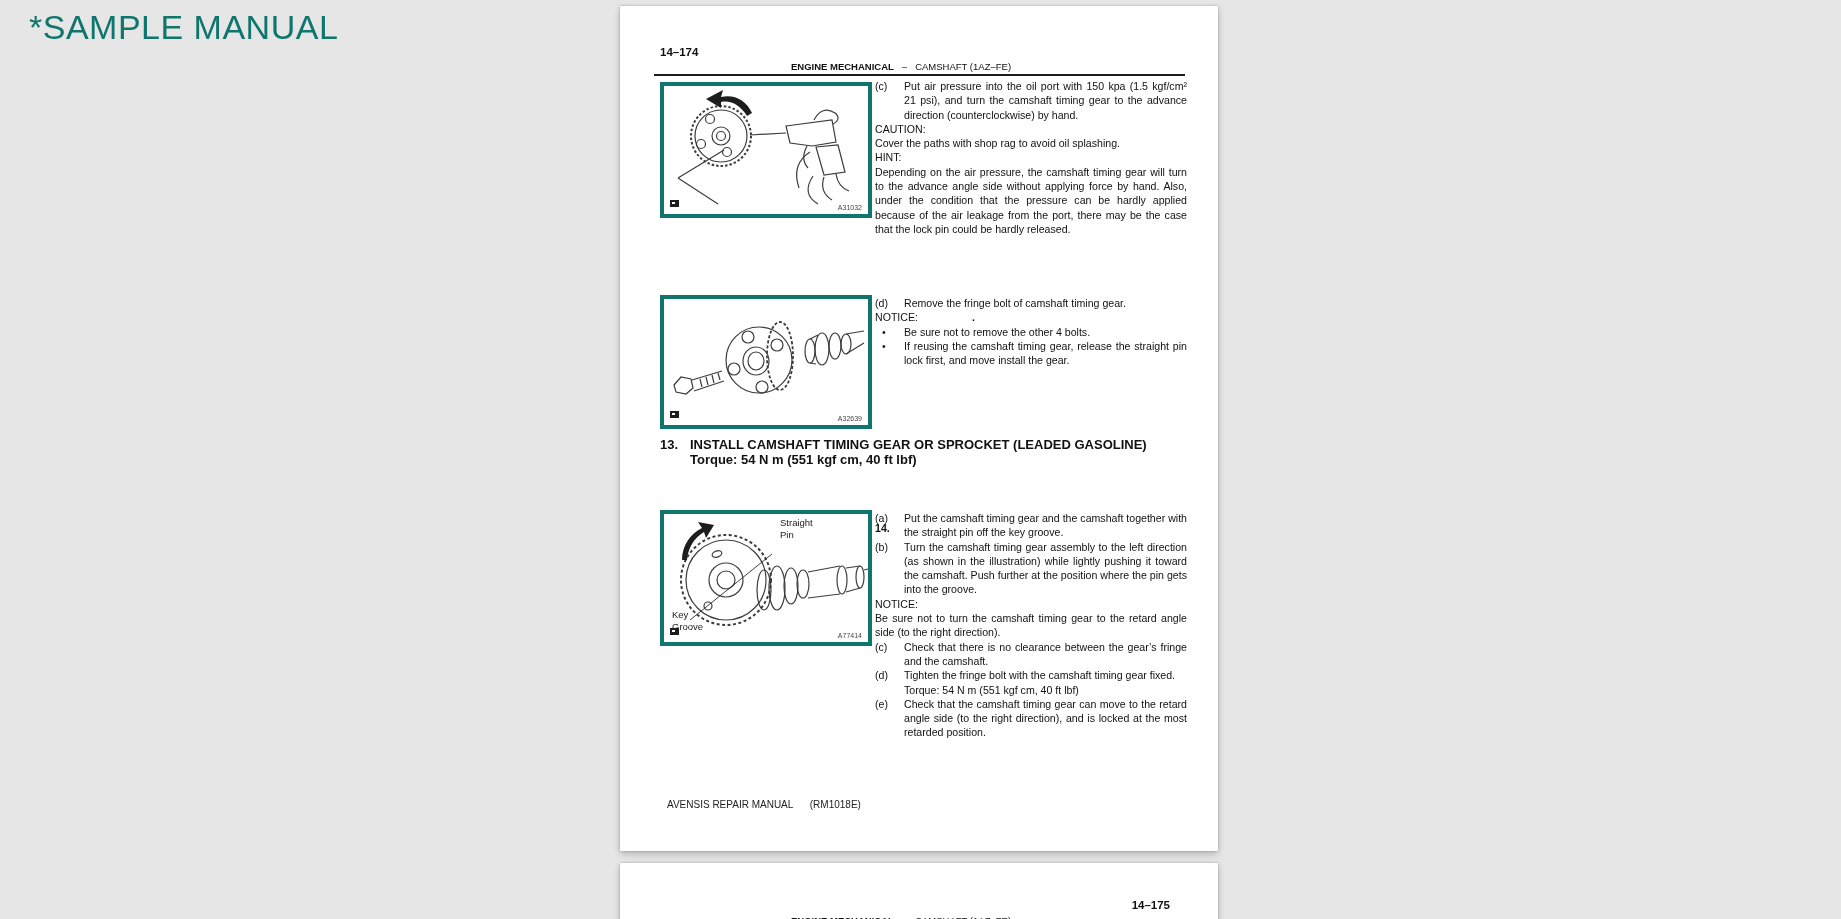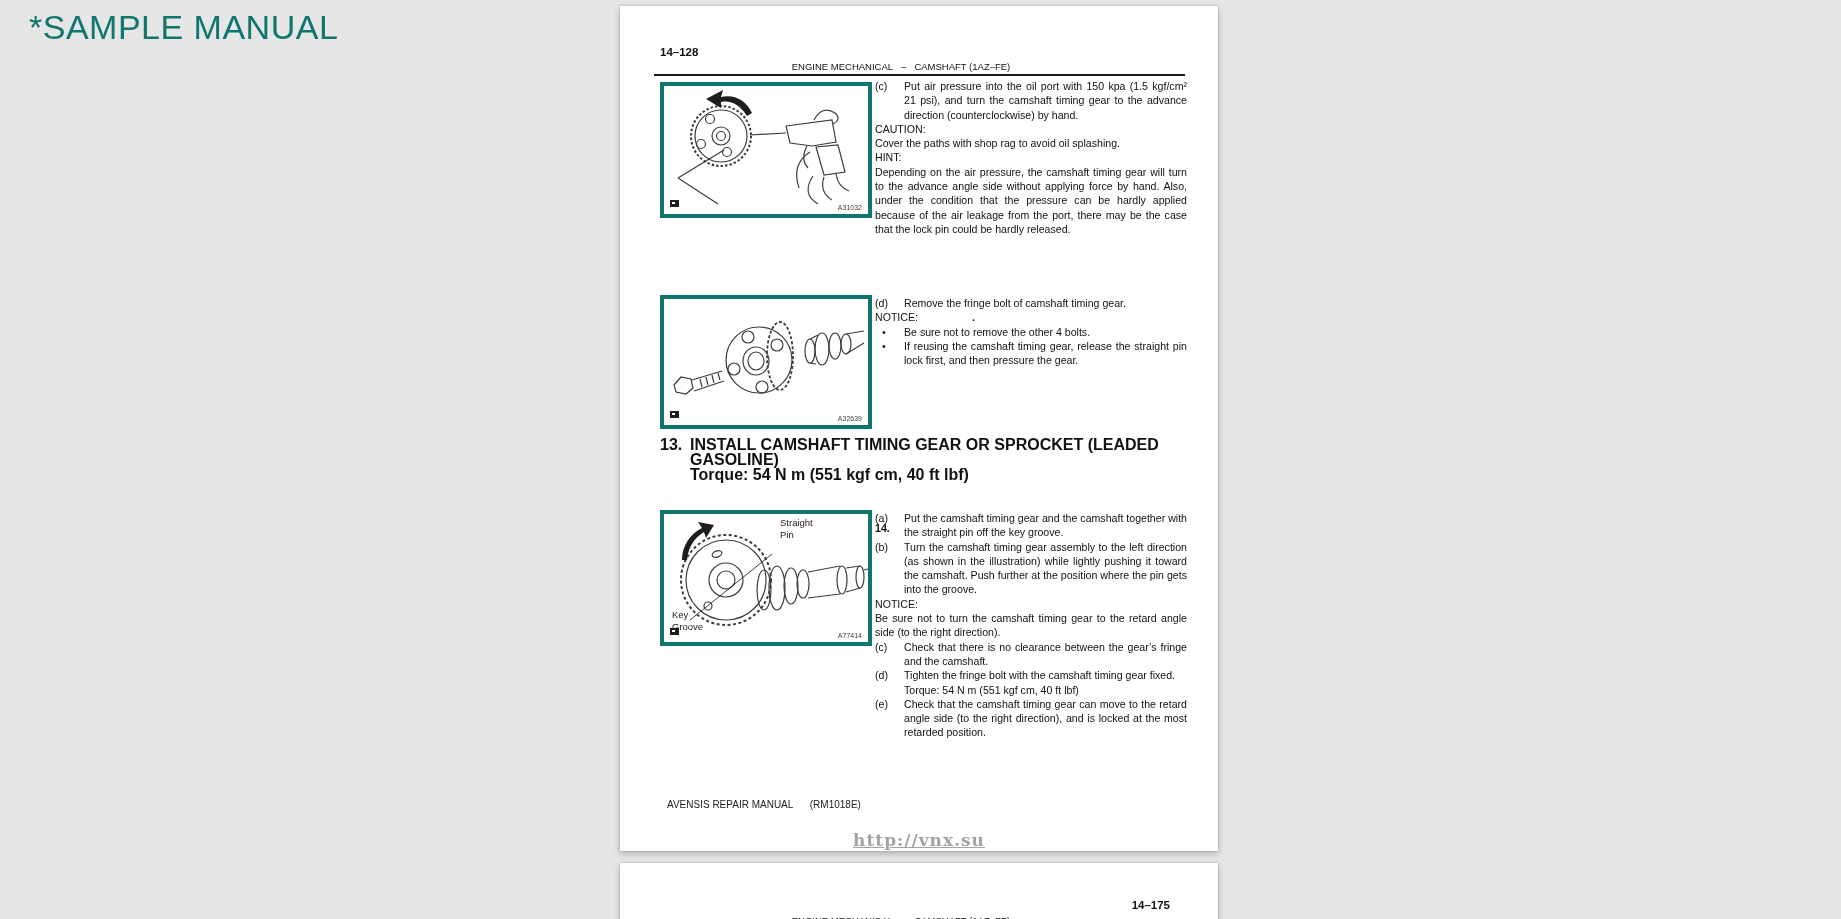--- a/index.html
+++ b/index.html
@@ -21,21 +21,21 @@
   .page2{top:863px;height:120px;}
   .pagenum{position:absolute;font-weight:bold;font-size:11.5px;color:#111;white-space:nowrap;}
   .page1 .pagenum{left:40px;top:40px;}
   .page2 .pagenum{right:48px;top:36px;}
   .hdr-center{
     position:absolute;left:40px;width:482px;text-align:center;
     font-size:9.5px;white-space:nowrap;color:#111;
   }
   .page1 .hdr-center{top:55px;}
   .page2 .hdr-center{top:52px;}
-  .hdr-center .sec{font-weight:normal;}
+  .hdr-center .sec{font-weight:bold;}
   .hdr-center .dash{padding:0 8px;}
   .hdr-rule{position:absolute;left:34px;width:531px;height:2px;background:#1c1c1c;}
   .page1 .hdr-rule{top:68px;}
 
   .fig{position:absolute;left:40px;width:204px;border:4px solid #0f766e;background:#fff;}
   .fig svg{display:block;}
   .fig text{font-family:"Liberation Sans",sans-serif;fill:#222;}
   .fig .figid{font-size:7px;fill:#444;}
   .fig .lbl{font-size:9.5px;}
   .fig1{top:76px;height:128px;}
@@ -52,21 +52,21 @@
   .item{position:relative;padding-left:29px;}
   .item > .marker{position:absolute;left:0;top:0;}
   .b{font-weight:normal;}
   .lbl-line{display:block;}
   .bullet-item{position:relative;padding-left:29px;font-weight:normal;}
   .bullet-item::before{content:"\2022";position:absolute;left:7px;}
   .stray{display:inline-block;margin-left:54px;font-weight:bold;}
 
   .step13{
     position:absolute;left:40px;top:431px;width:530px;
-    font-weight:bold;font-size:16px;line-height:15px;color:#111;
+    font-weight:bold;font-size:13px;line-height:15px;color:#111;
   }
   .step13 .item{padding-left:30px;}
   .num-title{position:relative;padding-left:28px;font-weight:bold;}
   .num-title > .marker{position:absolute;left:0;top:10px;}
 
   .footer-line{
     position:absolute;left:47px;top:793px;font-size:10px;color:#222;white-space:nowrap;text-align:right;
   }
   .footer-line .code{margin-left:14px;}
   .watermark{
@@ -75,21 +75,21 @@
     color:#a3a3a3;letter-spacing:1px;text-decoration:underline;
   }
 </style>
 </head>
 <body>
 
 <div class="sample-label">*SAMPLE MANUAL</div>
 
 <div class="page page1">
 
-  <div class="pagenum">14–128</div>
+  <div class="pagenum">14–174</div>
 
   <div class="hdr-center">
     <span class="sec">ENGINE MECHANICAL</span><span class="dash">–</span><span>CAMSHAFT (1AZ–FE)</span>
   </div>
   <div class="hdr-rule"></div>
 
   <div class="fig fig1">
     <svg width="204" height="128" viewBox="0 0 204 128">
       <g fill="none" stroke="#3c3c3c" stroke-width="1.2">
         <path d="M14,92 L60,64"></path>
@@ -163,21 +163,21 @@
 
   <div class="col col-d">
     <div class="item">
       <span class="marker">(d)</span>
       <span>Remove the fringe bolt of camshaft timing gear.</span>
     </div>
     <div>
       <span class="b">NOTICE:</span><span class="stray">.</span>
     </div>
     <div class="bullet-item">Be sure not to remove the other 4 bolts.</div>
-    <div class="bullet-item">If reusing the camshaft timing gear, release the straight pin lock first, and then pressure the gear.</div>
+    <div class="bullet-item">If reusing the camshaft timing gear, release the straight pin lock first, and move install the gear.</div>
   </div>
 
   <div class="step13">
     <div class="item">
       <span class="marker">13.</span>
       <span>INSTALL CAMSHAFT TIMING GEAR OR SPROCKET (LEADED GASOLINE)</span>
       <div>Torque: 54 N m (551 kgf cm, 40 ft lbf)</div>
     </div>
   </div>
 
@@ -241,21 +241,20 @@
       <span class="marker">(e)</span>
       <span>Check that the camshaft timing gear can move to the retard angle side (to the right direction), and is locked at the most retarded position.</span>
     </div>
   </div>
 
   <div class="footer-line">
     <span>AVENSIS REPAIR MANUAL</span>
     <span class="code">(RM1018E)</span>
   </div>
 
-  <div class="watermark">http://vnx.su</div>
 </div>
 
 <div class="page page2">
   <div class="pagenum">14–175</div>
   <div class="hdr-center">
     <span class="sec">ENGINE MECHANICAL</span><span class="dash">–</span><span>CAMSHAFT (1AZ–FE)</span>
   </div>
 
 </div>
 

